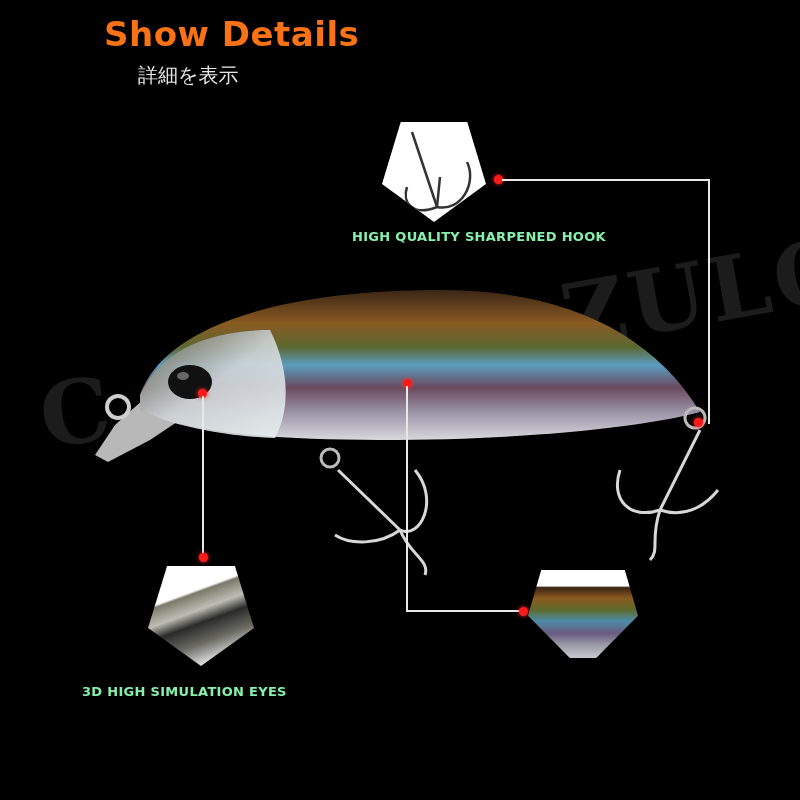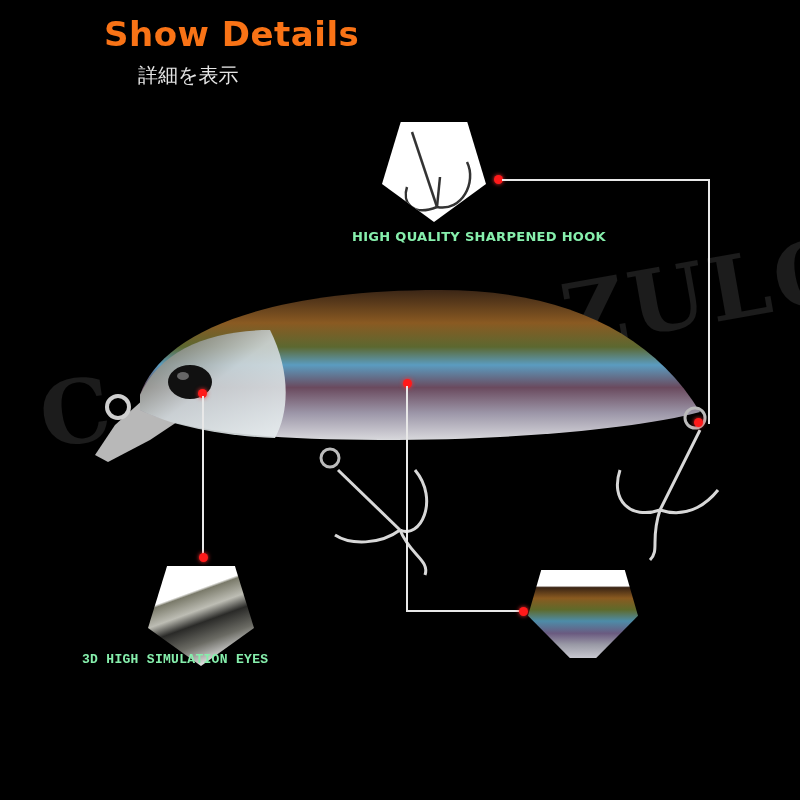--- a/index.html
+++ b/index.html
@@ -86,21 +86,21 @@
   <div class="line" style="left:708px;top:179px;width:2px;height:245px;"></div>
   <div class="dot" style="left:694px;top:418px;"></div>
   <div class="callout-label" style="left:352px;top:229px;">HIGH QUALITY SHARPENED HOOK</div>
 </div>
 
 <div>
   <div class="dot" style="left:198px;top:389px;"></div>
   <div class="line" style="left:202px;top:396px;width:2px;height:160px;"></div>
   <div class="dot" style="left:199px;top:553px;"></div>
   <div class="pentagon eye" style="left:148px;top:566px;width:106px;height:100px;"></div>
-  <div class="callout-label" style="left:82px;top:652px;font-family:Liberation Mono, monospace;">3D HIGH SIMULATION EYES</div>
+  <div class="callout-label" style="left:82px;top:684px;">3D HIGH SIMULATION EYES</div>
 </div>
 
 <div>
   <div class="dot" style="left:403px;top:379px;"></div>
   <div class="line" style="left:406px;top:386px;width:2px;height:226px;"></div>
   <div class="line" style="left:406px;top:610px;width:116px;height:2px;"></div>
   <div class="dot" style="left:519px;top:607px;"></div>
   <div class="pentagon scales" style="left:528px;top:570px;width:110px;height:88px;"></div>
 </div>
 

